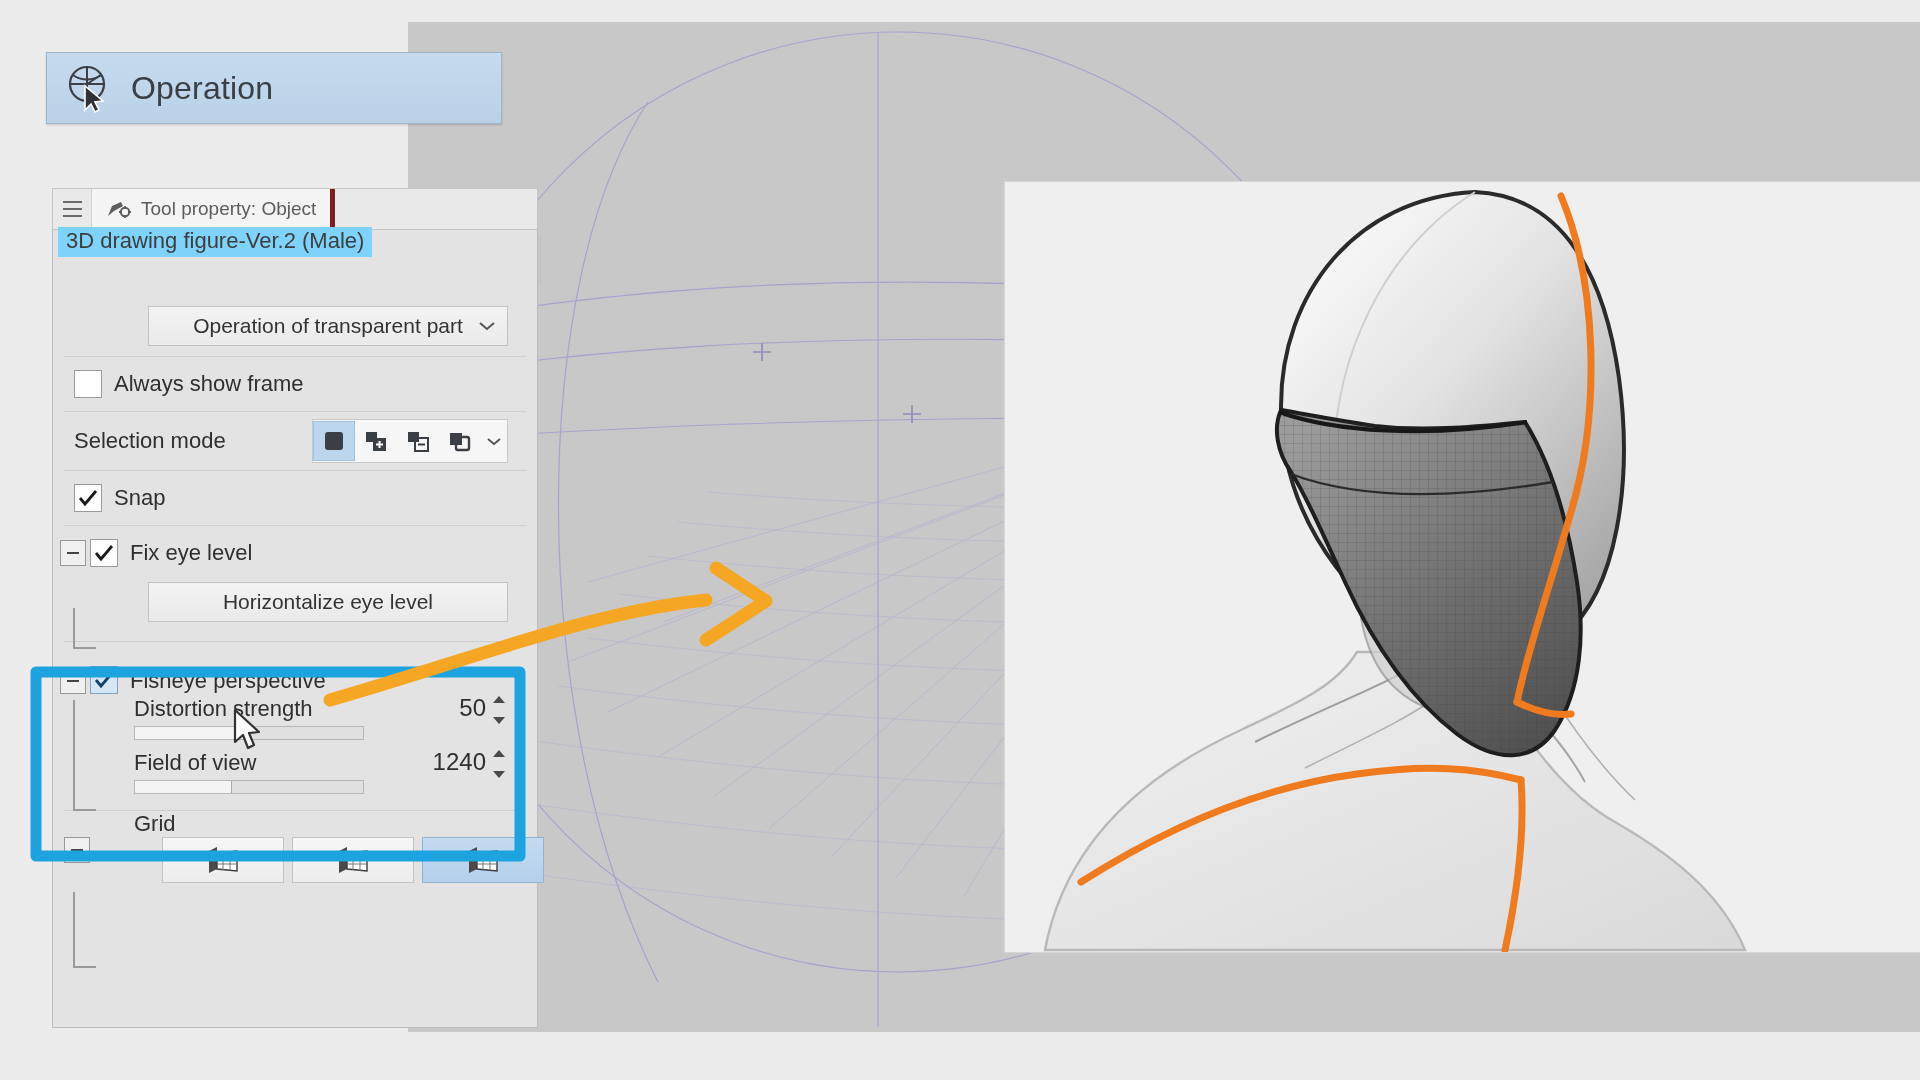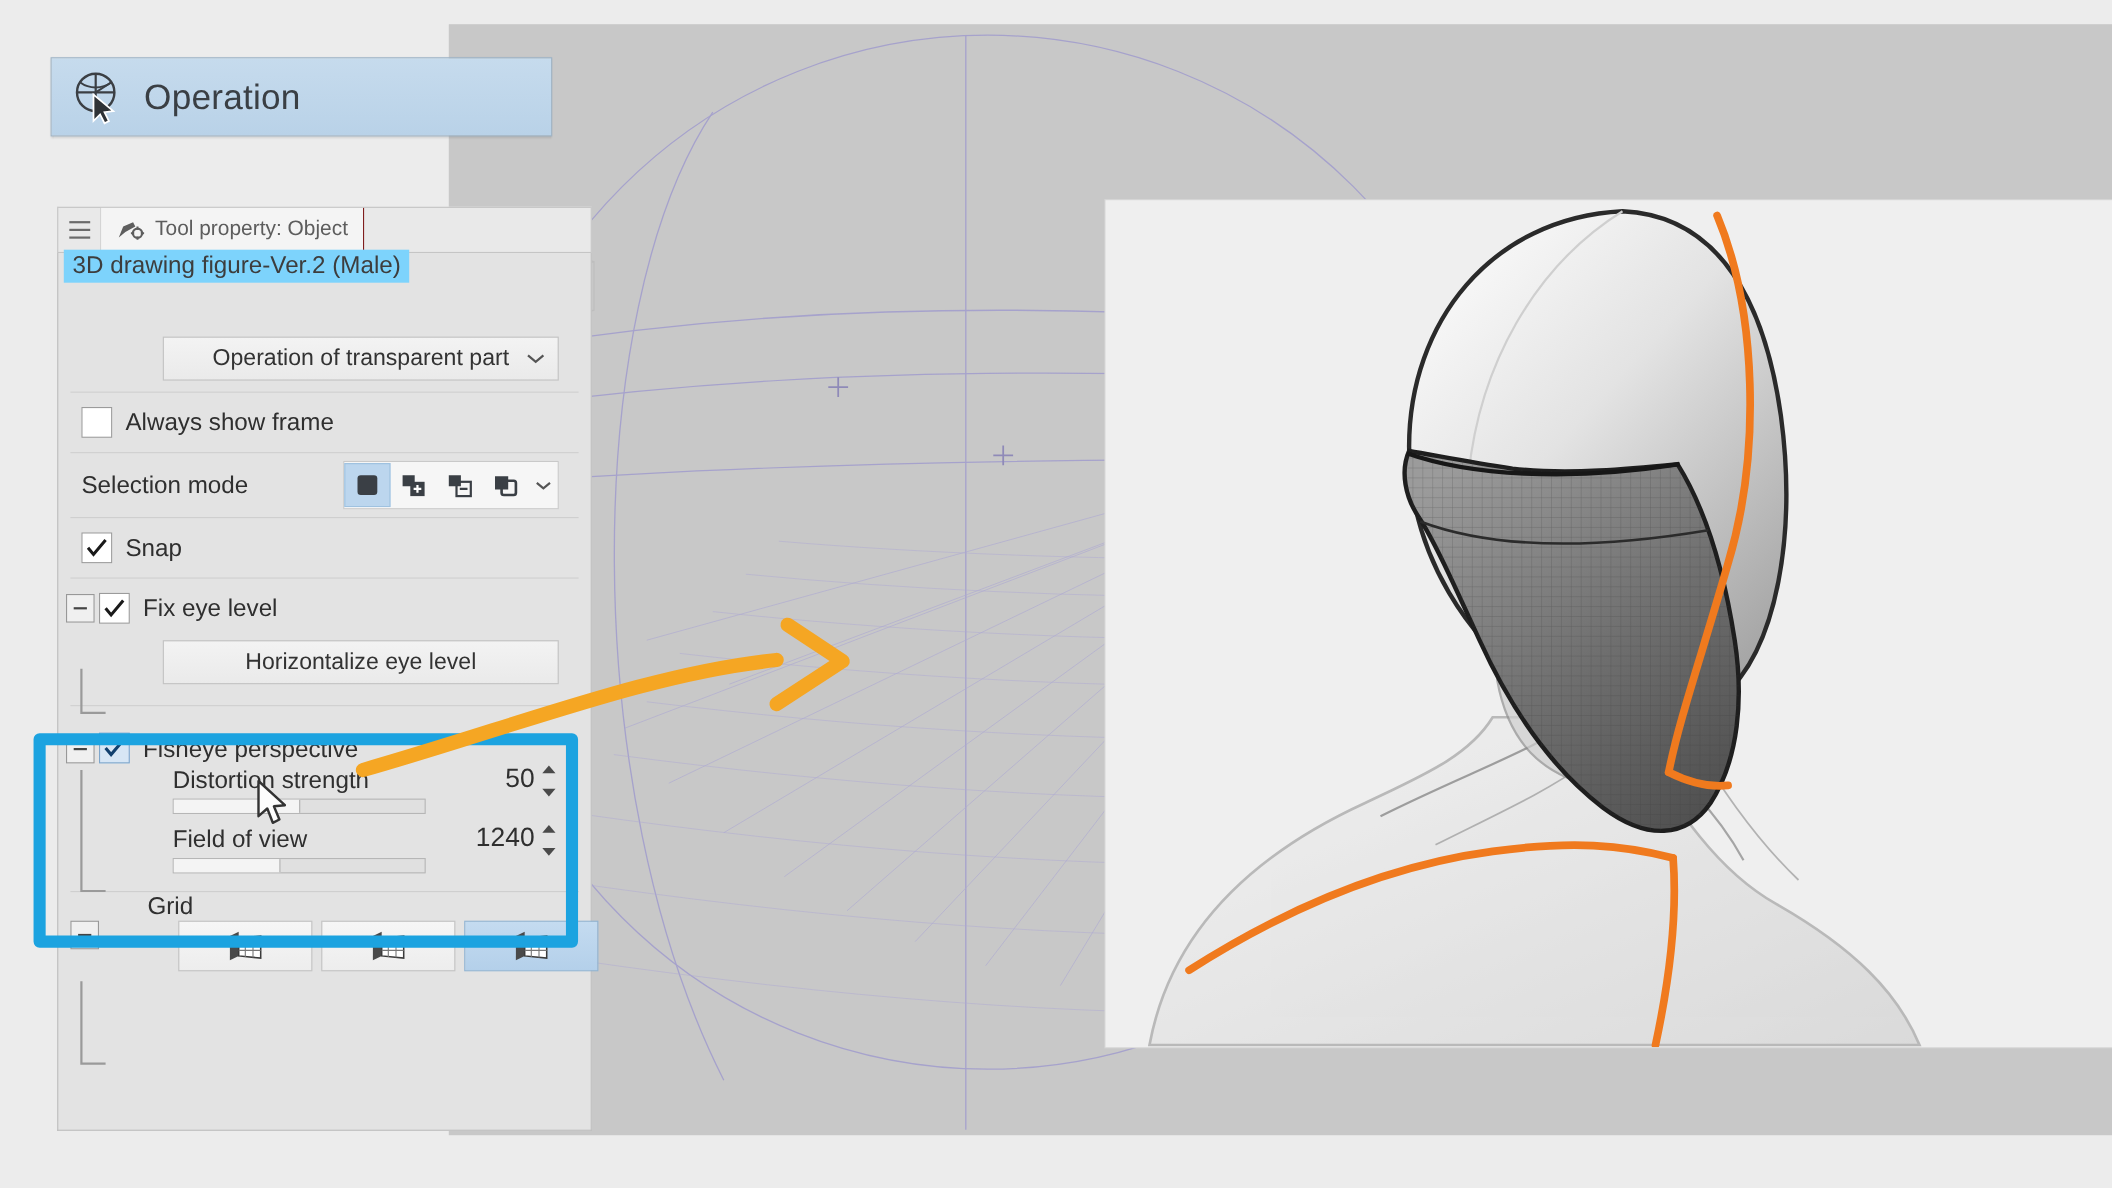--- a/index.html
+++ b/index.html
@@ -71,21 +71,21 @@
     display: flex; align-items: stretch;
   }
   .hamburger {
     width: 38px; display:flex; flex-direction:column; justify-content:center;
     align-items:center; gap:5px; border-right:1px solid #d2d2d2;
   }
   .hamburger i { display:block; width:19px; height:2px; background:#6b6b6b; }
   .tab-toolprop {
     display:flex; align-items:center; gap:9px;
     padding: 0 14px; background:#f4f4f4;
-    border-right:1px solid #7f1d1d;
+    border-right:5px solid #7f1d1d;
     font-size: 19px; color:#5d5d5d;
   }
 
   .obj-name {
     position:absolute; left:52px; top:222px; width:486px; height:40px;
     display:flex; align-items:center;
   }
   .obj-name span {
     background:#7dd3fc; color:#3d3d3d; font-size:22px;
     padding:1px 8px 3px 8px; margin-left:6px;
@@ -134,21 +134,21 @@
   .selmode-label { font-size:22px; color:#2f2f2f; }
   .selmode-group {
     margin-left:auto; margin-right:30px;
     display:flex; align-items:center;
     background:#f6f6f6; border:1px solid #c9c9c9; height:42px;
   }
   .sm-btn { width:42px; height:40px; display:flex; align-items:center; justify-content:center; }
   .sm-btn.active { background:#bcd6ee; box-shadow: inset 0 0 0 1px #9fc2e0; }
   .sm-chev { width:26px; height:40px; display:flex; align-items:center; justify-content:center; }
 
-  .slider-row { position:relative; height:54px;margin-left:23px; }
+  .slider-row { position:relative; height:54px; }
   .slider-name { position:absolute; left:82px; top:2px; font-size:22px; color:#2f2f2f; }
   .slider-track {
     position:absolute; left:82px; top:32px; width:230px; height:14px;
     background:#e0e0e0; border:1px solid #b6b6b6; box-sizing:border-box;
   }
   .slider-fill { height:100%; background:#f4f4f4; border-right:1px solid #a9a9a9; }
   .slider-val {
     position:absolute; right:52px; top:0px; font-size:24px; color:#2f2f2f;
     text-align:right;
   }

